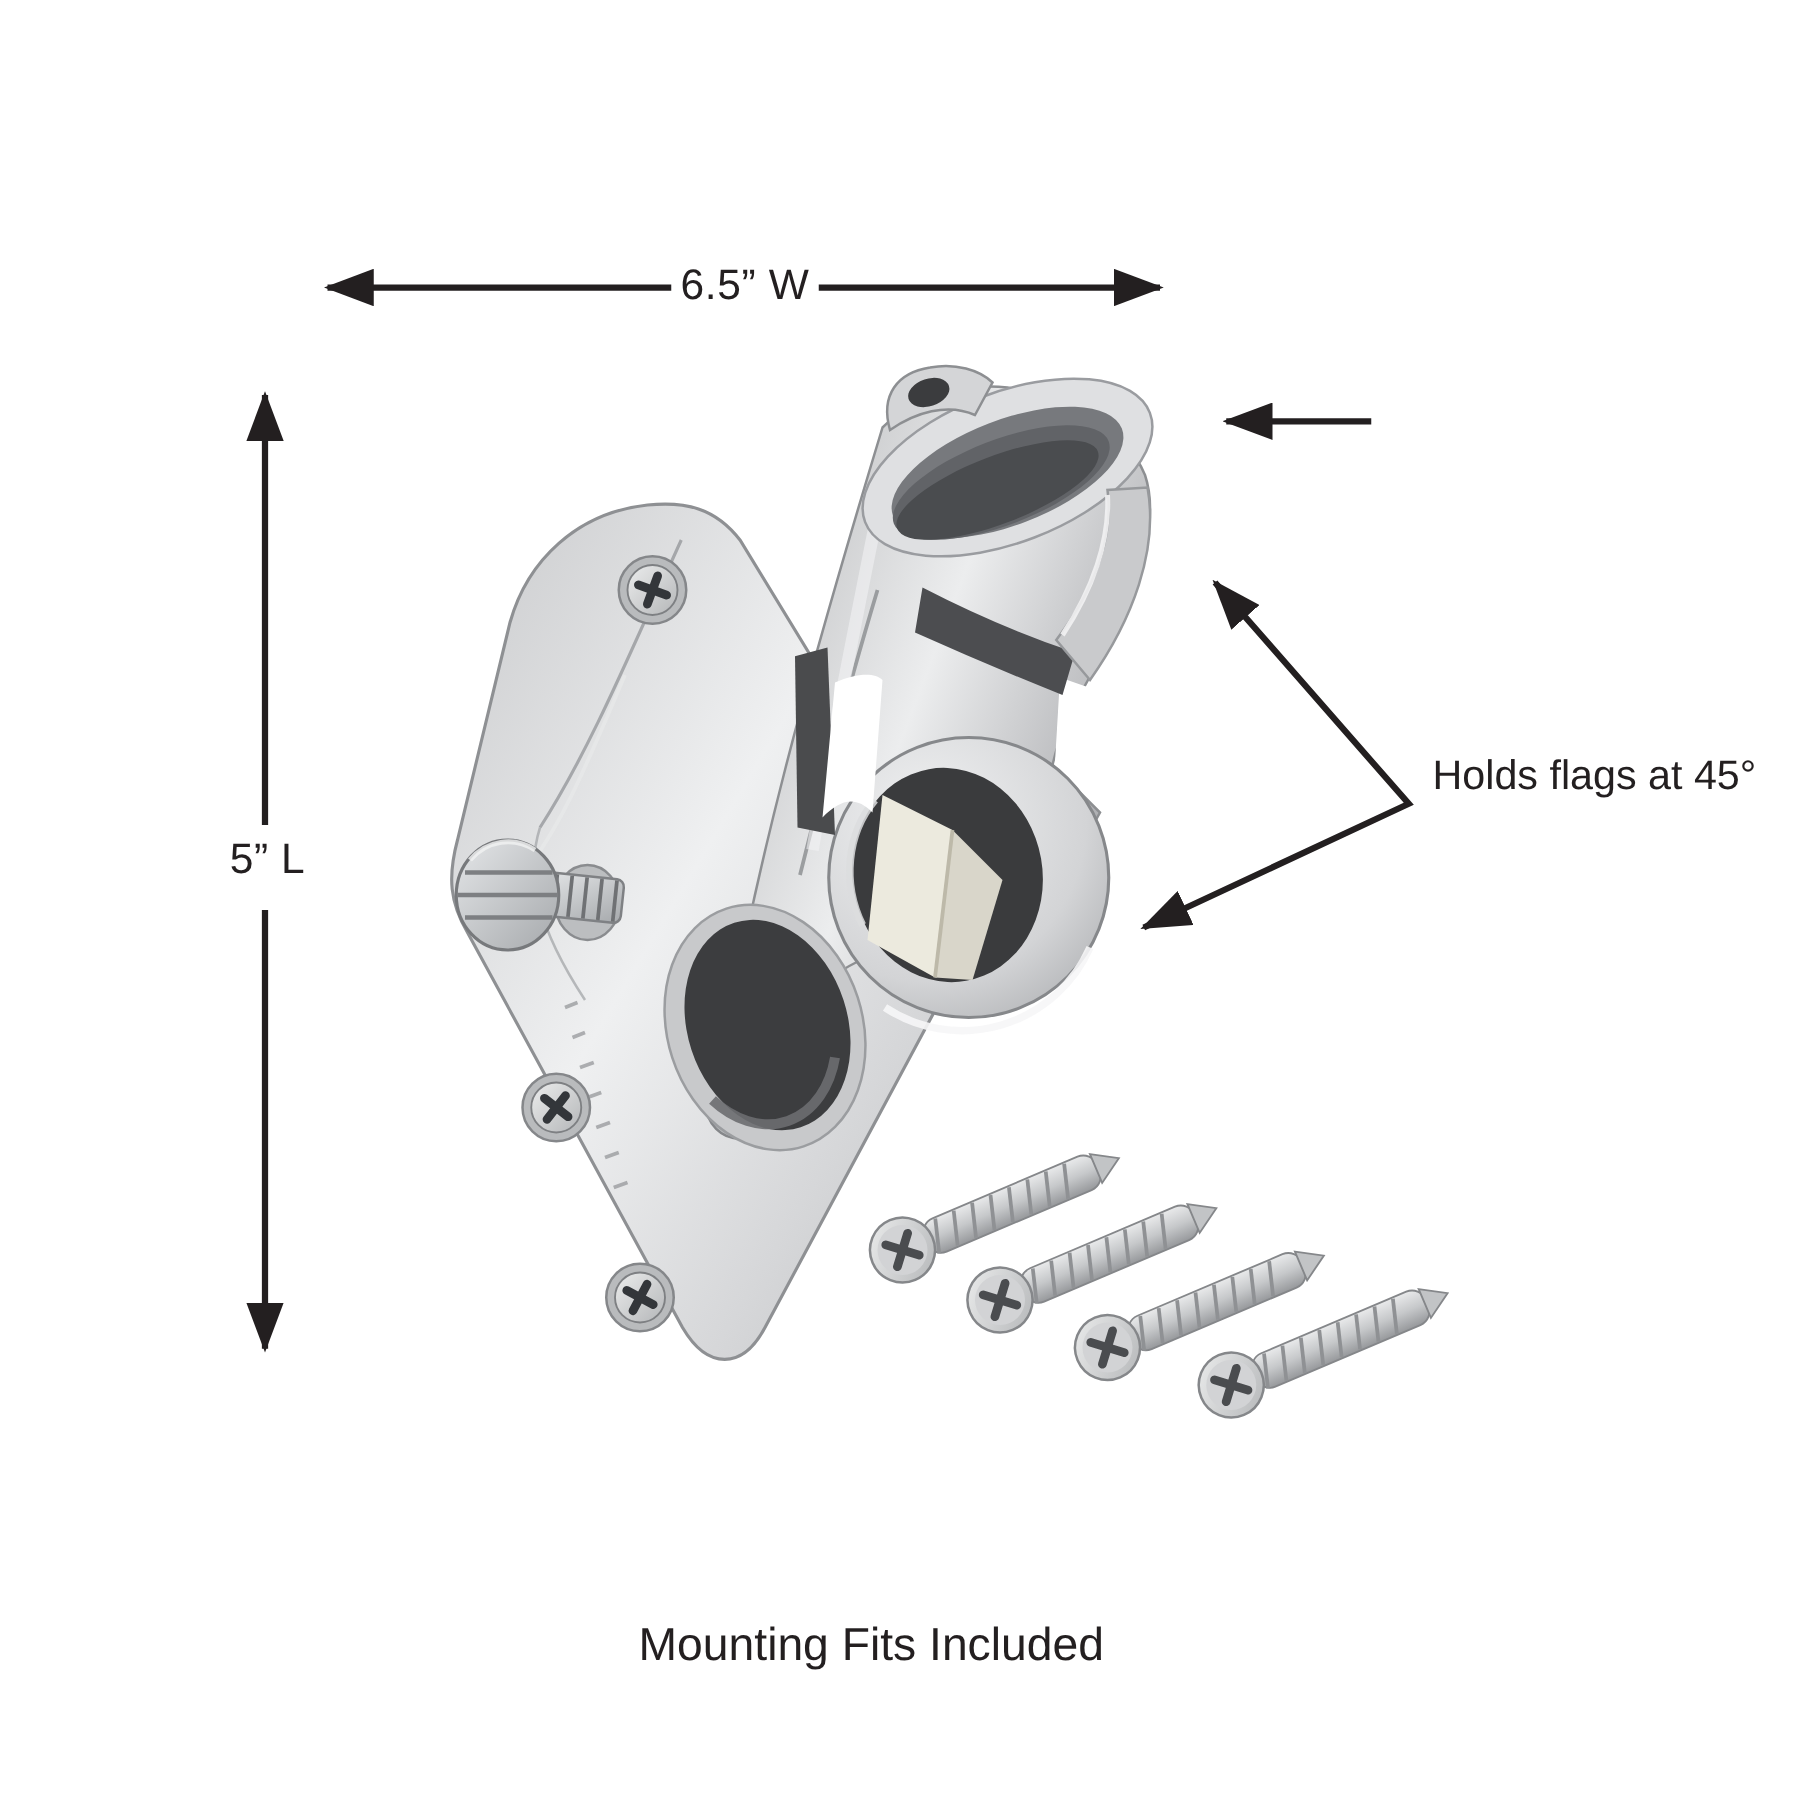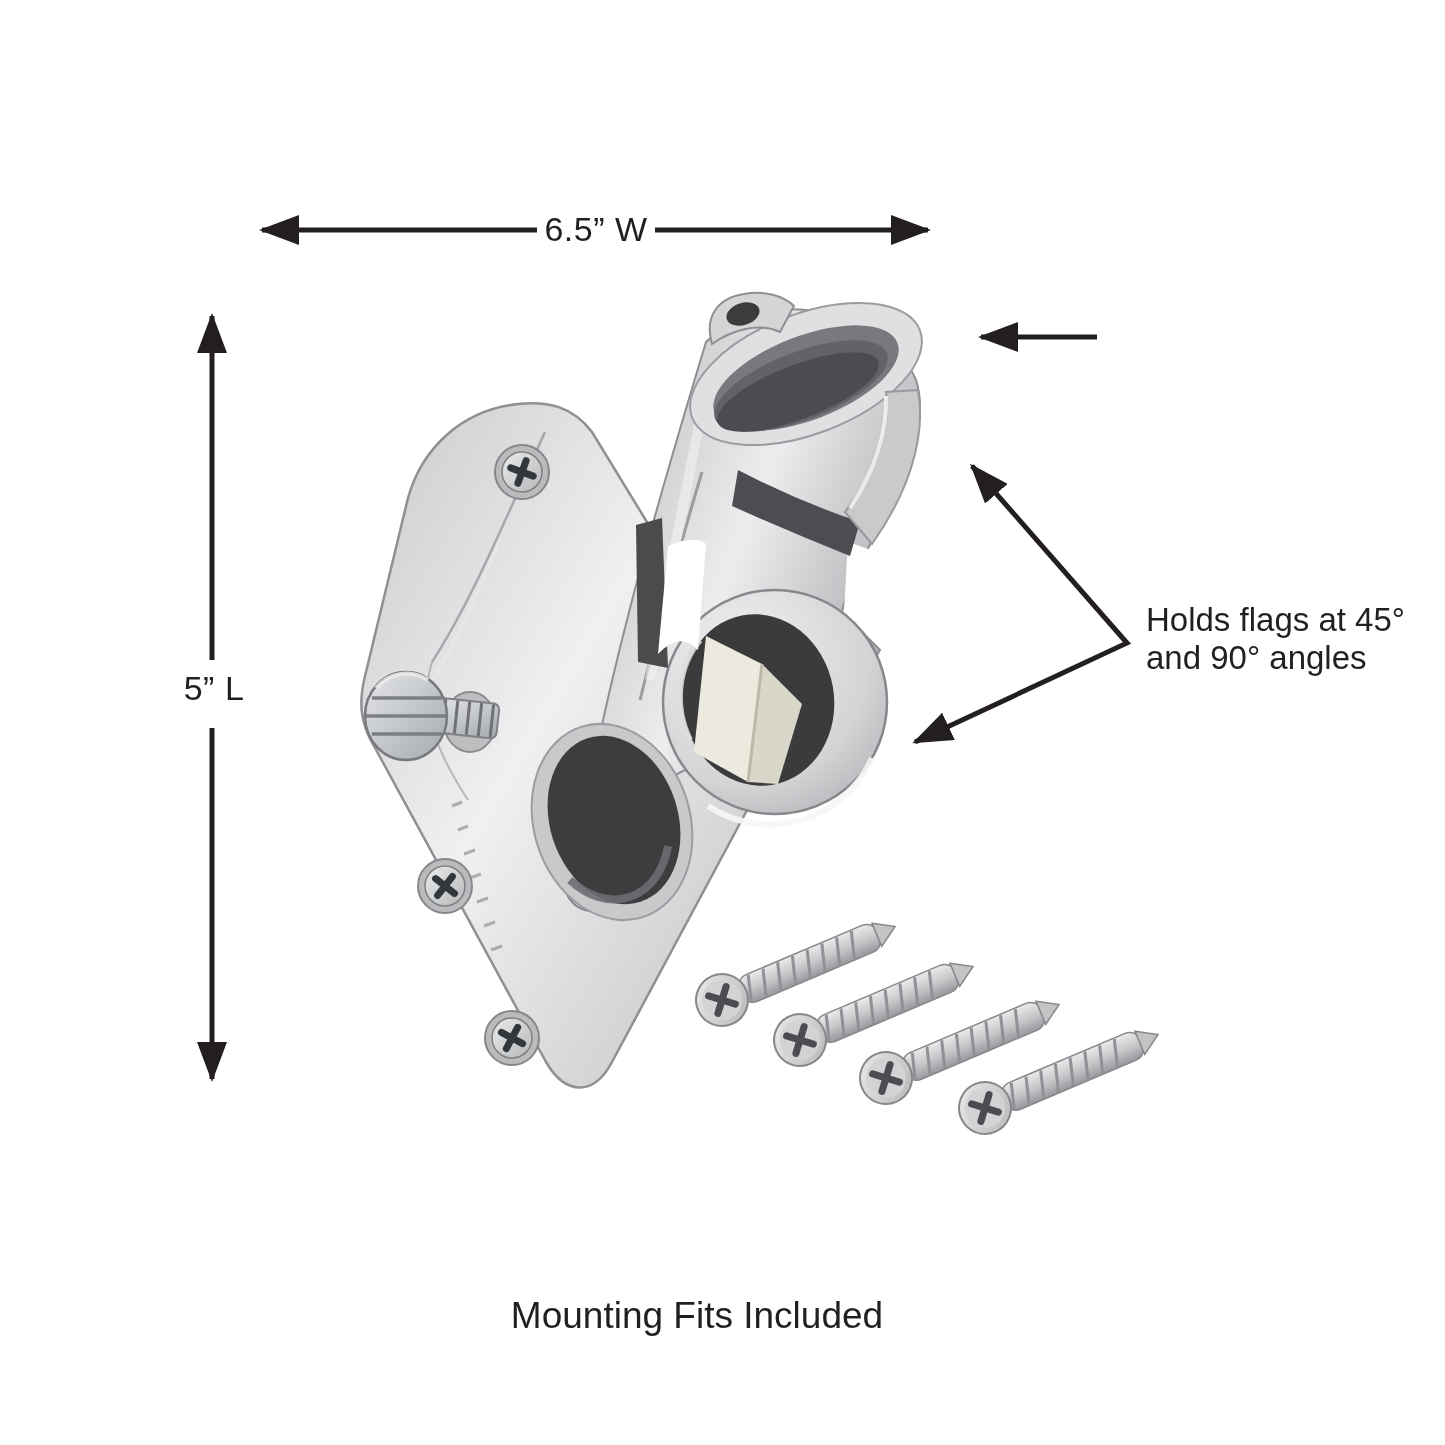--- a/index.html
+++ b/index.html
@@ -302,20 +302,19 @@
         </g>
       </g>
     </g>
   </svg>
 
   <div class="label centered dim-label" style="left:596px;top:229px;">6.5” W</div>
 
   <div class="label centered dim-label" style="left:214px;top:688px;">5” L</div>
 
 
-  <div class="label callout callout-angles" style="left:1146px;top:601px;">
+  <div class="label callout callout-angles" style="left:1146px;top:601px;text-align:center;">
     <span class="line">Holds flags at 45°</span>
-    <span class="line">and 90° angles</span>
   </div>
 
   <div class="label centered caption" style="left:697px;top:1316px;">Mounting Fits Included</div>
 
 </div>
 
 </body></html>

